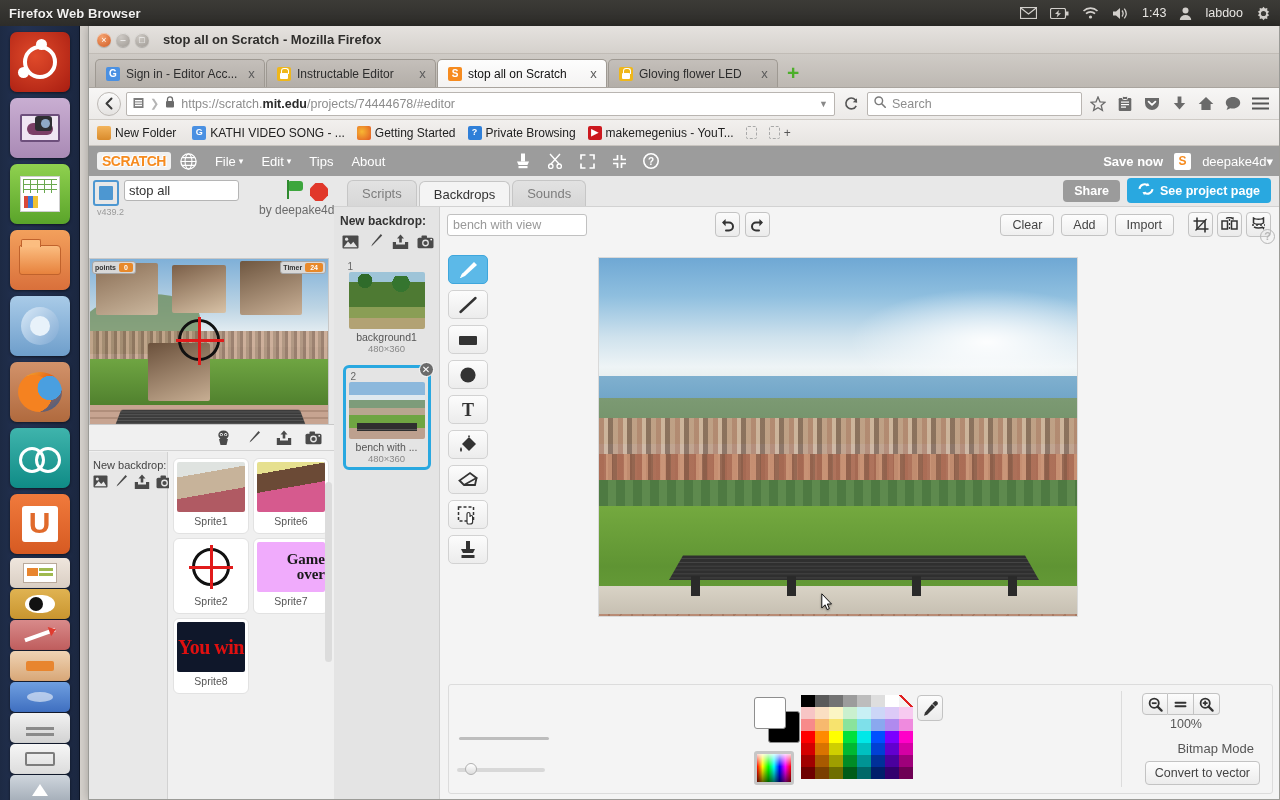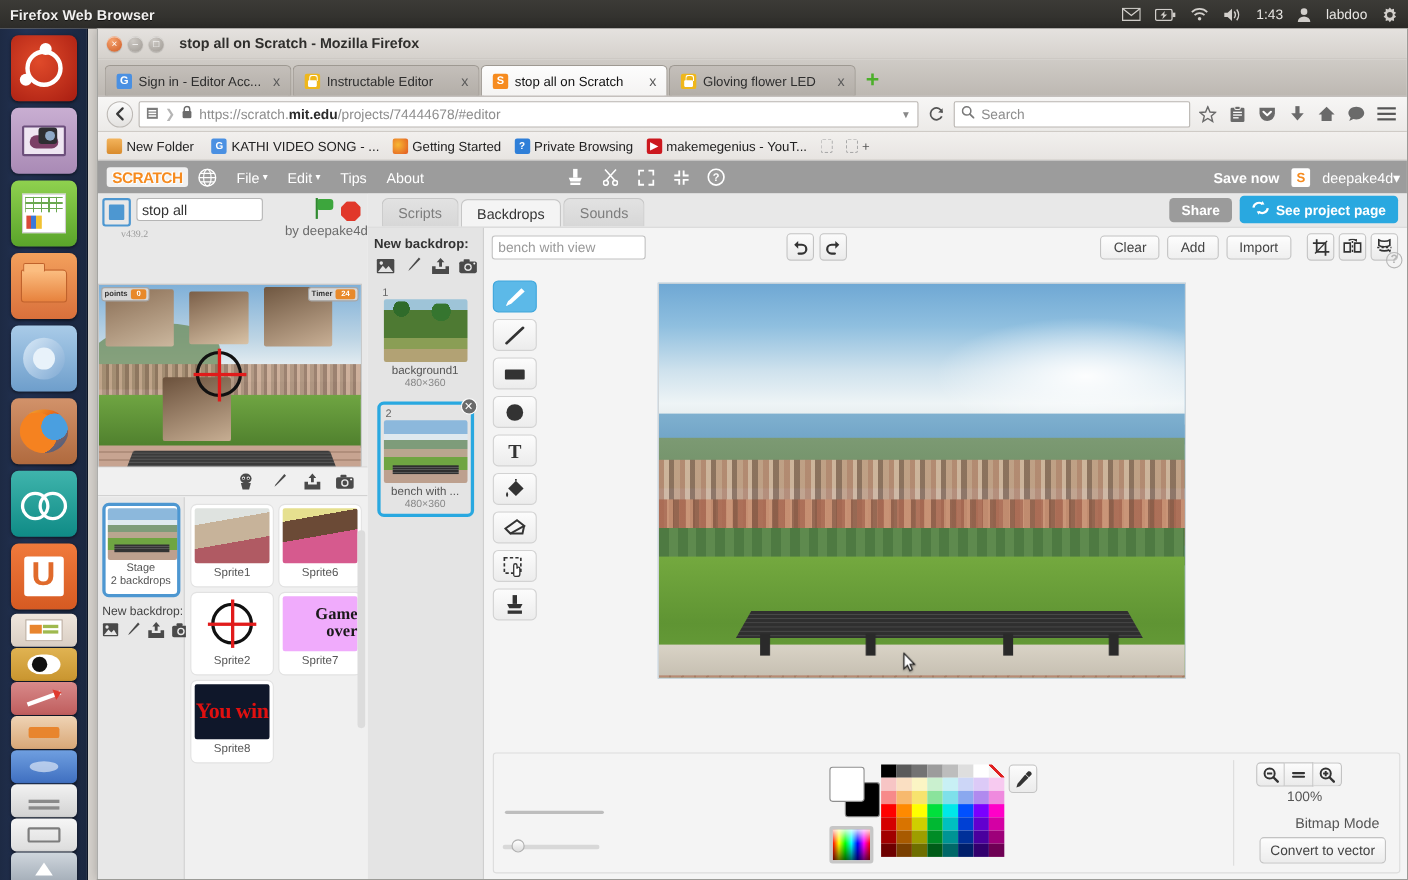--- a/index.html
+++ b/index.html
@@ -182,21 +182,21 @@
   .sc-right .savebtn{font-weight:bold;}
   .sc-acct-ic{ width:17px;height:17px;background:#fff;border-radius:2px;display:flex;align-items:center;justify-content:center;color:#f68b1f;font:bold 12px/1 "Liberation Sans",sans-serif;}
 
   #sc-body{ position:relative; height:624px; }
 
   
   #sc-left{ position:absolute; left:0; top:0; width:245px; height:624px; background:#e8e8e8;}
   #proj-head{ height:40px; background:#e8e8e8; display:flex; align-items:flex-start; padding:4px 6px 0 4px; gap:5px;}
   .fullscr-btn{ width:26px;height:26px;border:2px solid #4d97d1;border-radius:3px;position:relative;background:#e8e8e8;}
   .fullscr-btn i{position:absolute;left:4px;top:4px;right:4px;bottom:4px;background:#4d97d1;border-radius:1px;}
-  .ver{ position:absolute; left:17px; top:27px; font-size:9px; color:#9a9a9a;font-family:Liberation Serif, serif;}
+  .ver{ position:absolute; left:4px; top:27px; font-size:9px; color:#9a9a9a;}
   #proj-name{ width:115px;height:21px;border:1px solid #b5b5b5;border-radius:3px;background:#fff;
      font-size:13px;color:#333;padding:0 4px;display:flex;align-items:center;}
   #proj-by{ position:absolute; left:135px; top:23px; font-size:12px; color:#6b6b6b; white-space:nowrap;}
   .gf{ position:relative; width:20px;height:20px;}
   .gf:before{content:"";position:absolute;left:2px;top:0;width:2px;height:19px;background:#2f8a2f;}
   .gf:after{content:"";position:absolute;left:4px;top:1px;width:14px;height:10px;background:#3da63d;border-radius:1px 3px 3px 1px;}
   .stopbtn{ width:18px;height:18px;background:#e1382a;border-radius:3px;
      clip-path:polygon(30% 0,70% 0,100% 30%,100% 70%,70% 100%,30% 100%,0 70%,0 30%);}
   #stage-wrap{ position:absolute; left:0; top:42px; width:240px; height:180px;
      background:#cfd7dd; overflow:hidden; border:1px solid #c8c8c8;}
@@ -785,29 +785,20 @@
                   <rect x="0.5" y="2.8" width="16" height="10.5" rx="1.6" fill="#4a4a4a"></rect>
                   <rect x="4.5" y="0.6" width="5.5" height="2.6" rx="0.8" fill="#4a4a4a"></rect>
                   <circle cx="8.5" cy="8" r="3.4" fill="#e8e8e8"></circle>
                   <circle cx="8.5" cy="8" r="2.1" fill="#4a4a4a"></circle>
                   <circle cx="14.2" cy="4.8" r="0.9" fill="#fff"></circle>
                 </svg>
             </span>
           </div>
 
           <div id="stage-cell">
-            <div class="stage-thumb">
-              <div class="img vista">
-                <div style="position:absolute;left:6px;bottom:7px;width:50px;height:7px;background:repeating-linear-gradient(to bottom,#333 0 1.5px,#555 1.5px 2px);"></div>
-              </div>
-              <div class="cap">
-                <div>Stage</div>
-                <div>2 backdrops</div>
-              </div>
-            </div>
             <div id="newbd-lbl">New backdrop:</div>
             <div id="newbd-icons">
               <span class="mini-ic">
                 <svg width="15" height="13" viewBox="0 0 15 13">
                     <rect x="0.5" y="0.5" width="14" height="12" rx="1" fill="#4a4a4a"></rect>
                     <circle cx="4.3" cy="4" r="1.5" fill="#e8e8e8"></circle>
                     <path d="M1.6 11.2 L5.6 6.2 L8.2 9 L10.6 6.5 L13.4 11.2 Z" fill="#e8e8e8"></path>
                   </svg>
               </span>
               <span class="mini-ic">

